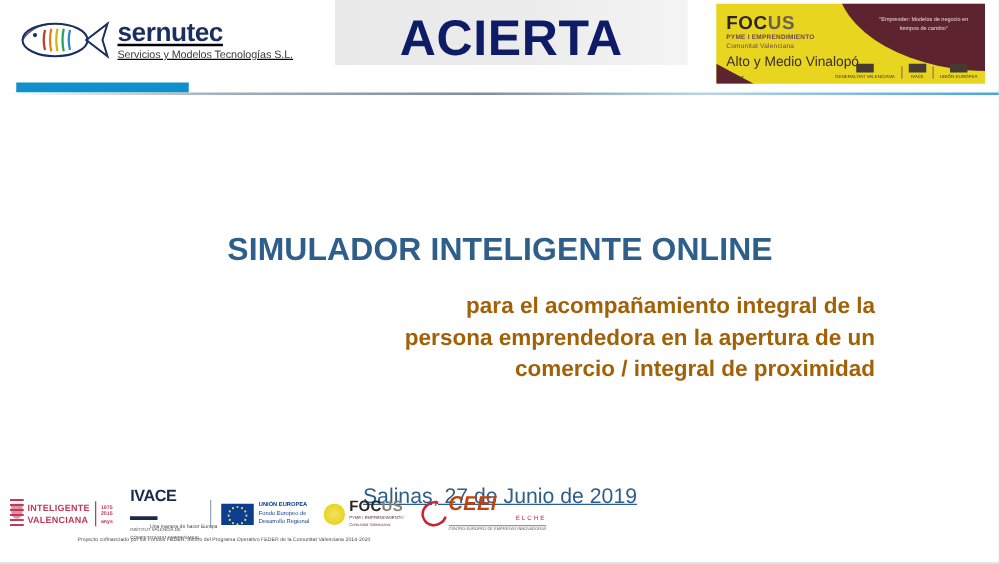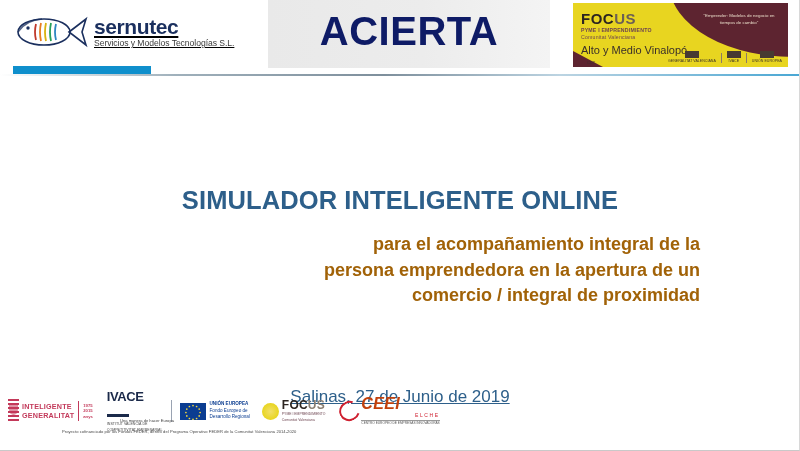--- a/index.html
+++ b/index.html
@@ -55,21 +55,21 @@
     font-size: 8.6px;
     color: #3a3a3a;
     letter-spacing: -0.05px;
     margin-top: 1px;
   }
 
   
   .acierta-panel {
     position: absolute;
     left: 268px; top: 0;
-    width: 282px; height: 68px;
+    width: 282px; height: 52px;
     background: linear-gradient(to right, #e9e9e9 0%, #ececec 55%, #f4f4f4 100%);
   }
   .acierta-text {
     position: absolute;
     left: 0; top: 0;
     width: 282px; height: 68px;
     display: flex;
     align-items: center;
     justify-content: center;
     font-size: 40px;
@@ -449,21 +449,21 @@
 
   <div class="date-line">Salinas, 27 de Junio de 2019</div>
 
   <div class="footer">
     <div class="footer-logos">
 
       <div class="flogo">
         <div class="gv-shield"></div>
         <div class="gv-text">
           <div>INTELIGENTE</div>
-          <div>GENERALITAT</div>
+          <div>VALENCIANA</div>
         </div>
         <div class="gv-div"></div>
         <div class="gv-dept">
           <div>1975</div>
           <div>2015</div>
           <div>anys</div>
         </div>
       </div>
 
       <div class="flogo ivace">

